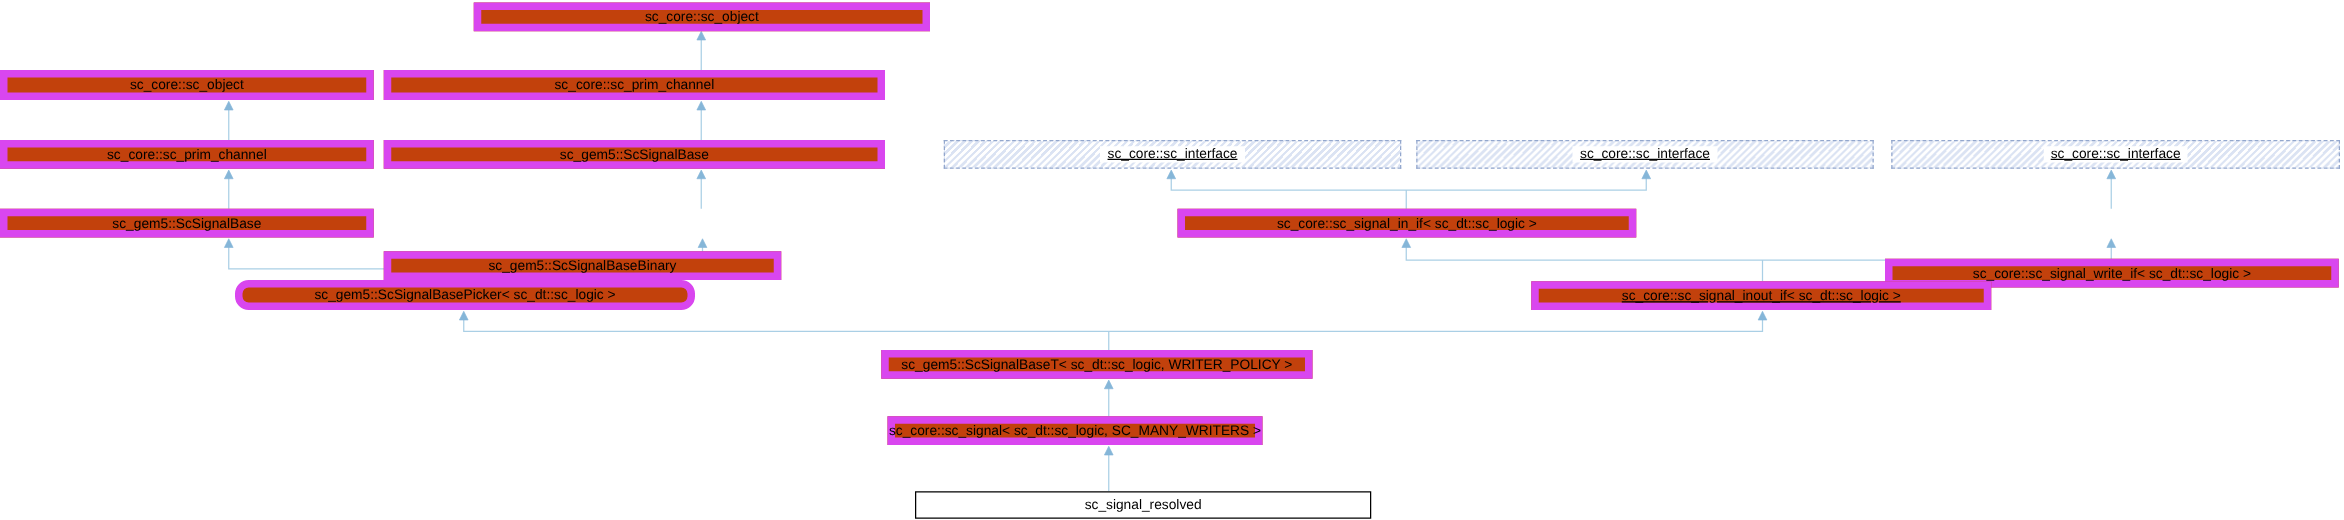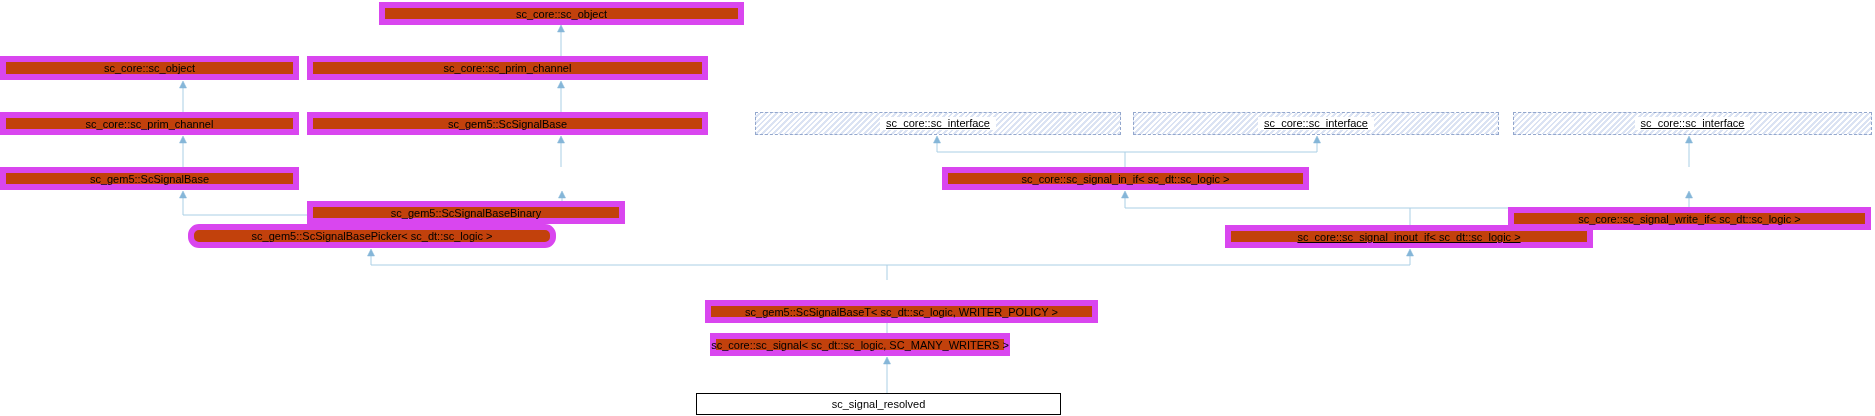--- a/index.html
+++ b/index.html
@@ -134,25 +134,25 @@
   </div>
 
   <div class="node" style="left:188px;top:224px;width:368px;height:24px;border-radius:11px;">
     <span class="lbl">sc_gem5::ScSignalBasePicker&lt; sc_dt::sc_logic &gt;</span>
   </div>
 
   <div class="node" style="left:1225px;top:225px;width:368px;height:23px;text-decoration:underline;">
     <span class="lbl">sc_core::sc_signal_inout_if&lt; sc_dt::sc_logic &gt;</span>
   </div>
 
-  <div class="node" style="left:705px;top:280px;width:393px;height:23px;margin-top:20px;">
+  <div class="node" style="left:705px;top:280px;width:345px;height:23px;">
     <span class="lbl">sc_gem5::ScSignalBaseT&lt; sc_dt::sc_logic, WRITER_POLICY &gt;</span>
   </div>
 
   <div class="node" style="left:710px;top:333px;width:300px;height:23px;">
     <span class="lbl">sc_core::sc_signal&lt; sc_dt::sc_logic, SC_MANY_WRITERS &gt;</span>
   </div>
 
-  <div class="node current" style="left:696px;top:393px;width:365px;height:22px;">
+  <div class="node current" style="left:732px;top:393px;width:365px;height:22px;">
     <span class="lbl">sc_signal_resolved</span>
   </div>
 
 </div>
 
 </body></html>

